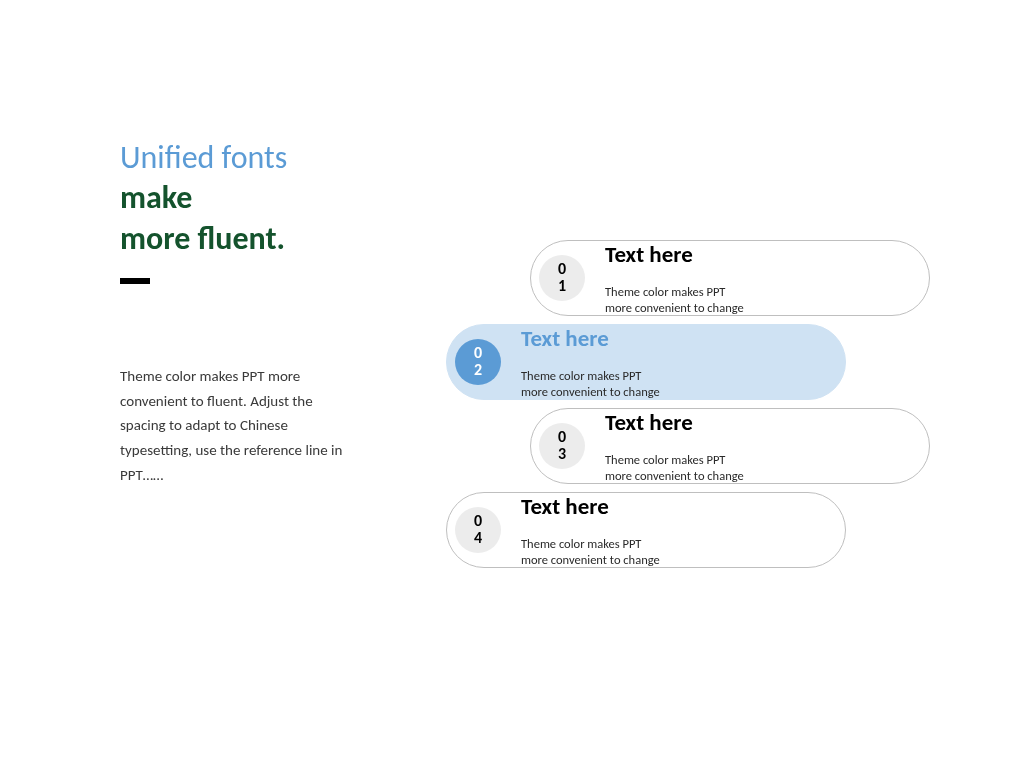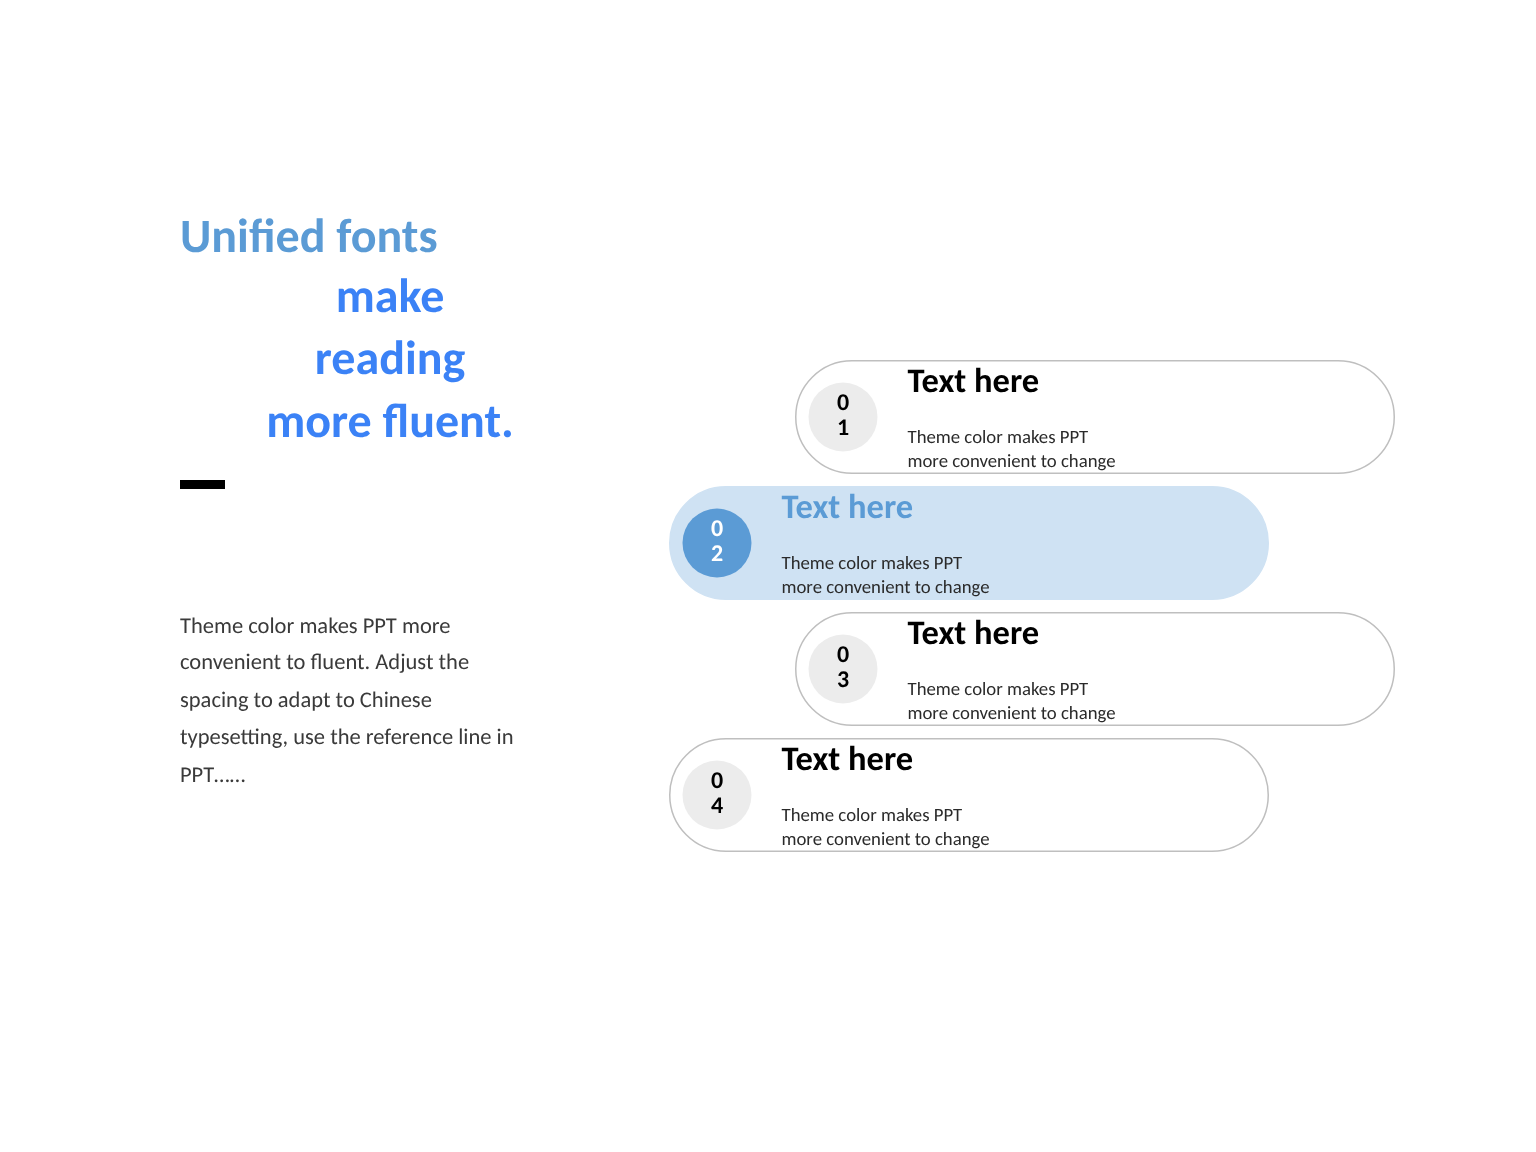--- a/index.html
+++ b/index.html
@@ -13,29 +13,28 @@
   }
   .left-col {
     position: absolute;
     left: 120px;
     top: 140px;
     width: 280px;
   }
   .title-accent {
     color: #5b9bd5;
     font-size: 32px;
-    font-weight: 700;
+    font-weight: 400;
     line-height: 1.15;
   }
   .title-main {
-    color: #3b82f6;
+    color: #14532d;
     font-size: 32px;
     font-weight: 700;
     line-height: 1.3;
-    text-align: center;
   }
   .title-dash {
     display: block;
     width: 30px;
     height: 6px;
     background: #000;
     margin-top: 18px;
   }
   .para {
     margin-top: 80px;
@@ -107,21 +106,20 @@
   .p2 { left: 6px;  top: 84px; width: 400px; }
   .p3 { left: 90px; top: 168px;width: 400px; }
   .p4 { left: 6px;  top: 252px;width: 400px; }
 </style>
 </head>
 <body>
 
 <div class="left-col">
   <div class="title-accent">Unified fonts</div>
   <div class="title-main">make</div>
-  <div class="title-main">reading</div>
   <div class="title-main">more fluent.</div>
   <span class="title-dash"></span>
   <p class="para">Theme color makes PPT more convenient to fluent. Adjust the spacing to adapt to Chinese typesetting, use the reference line in PPT……</p>
 </div>
 
 <div class="pills">
 
   <div class="pill p1">
     <div class="badge">
       <span>0</span>

